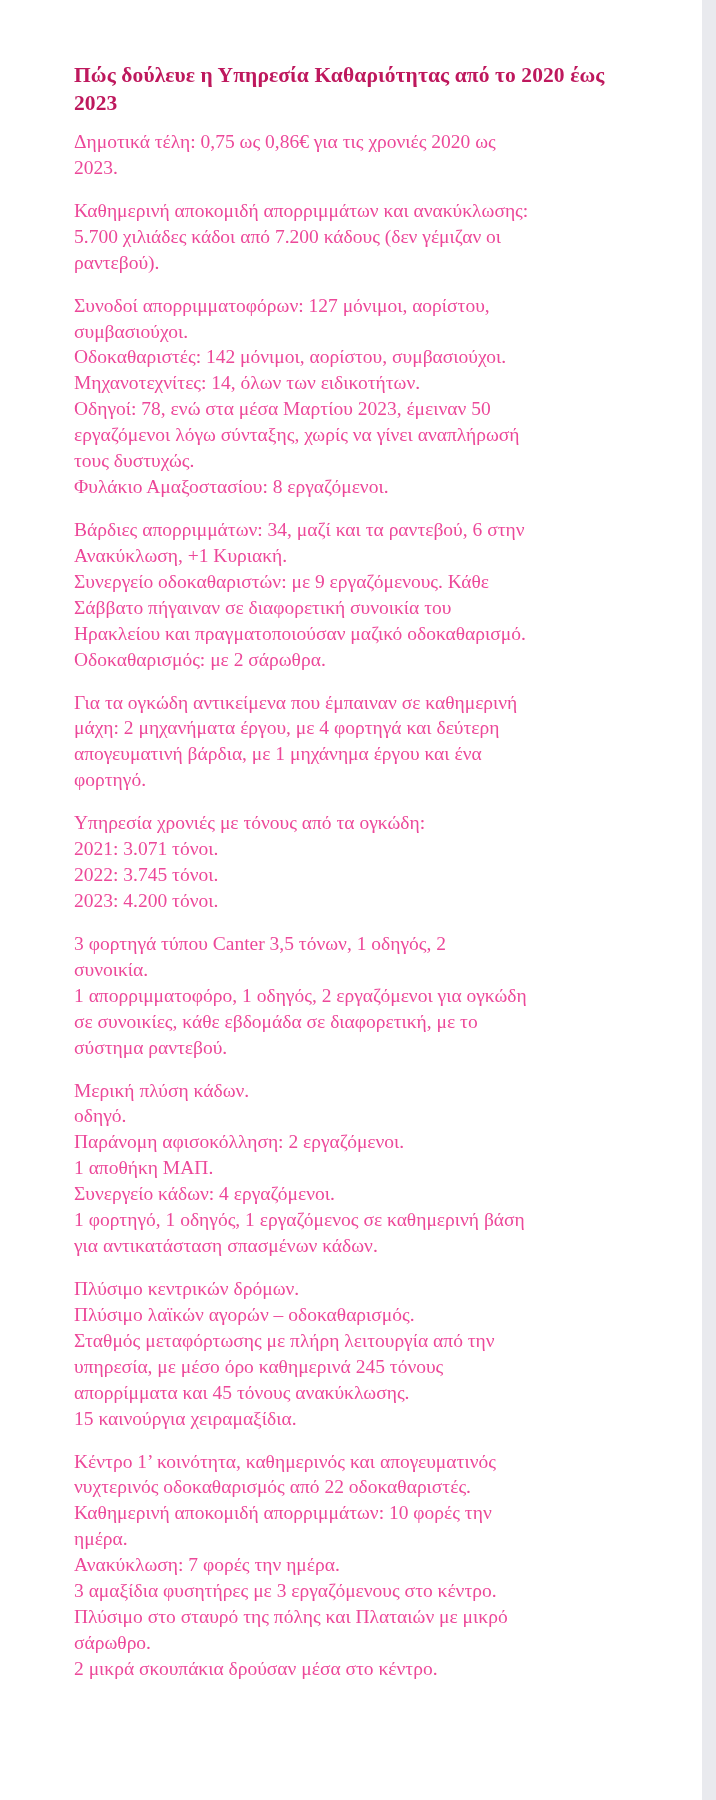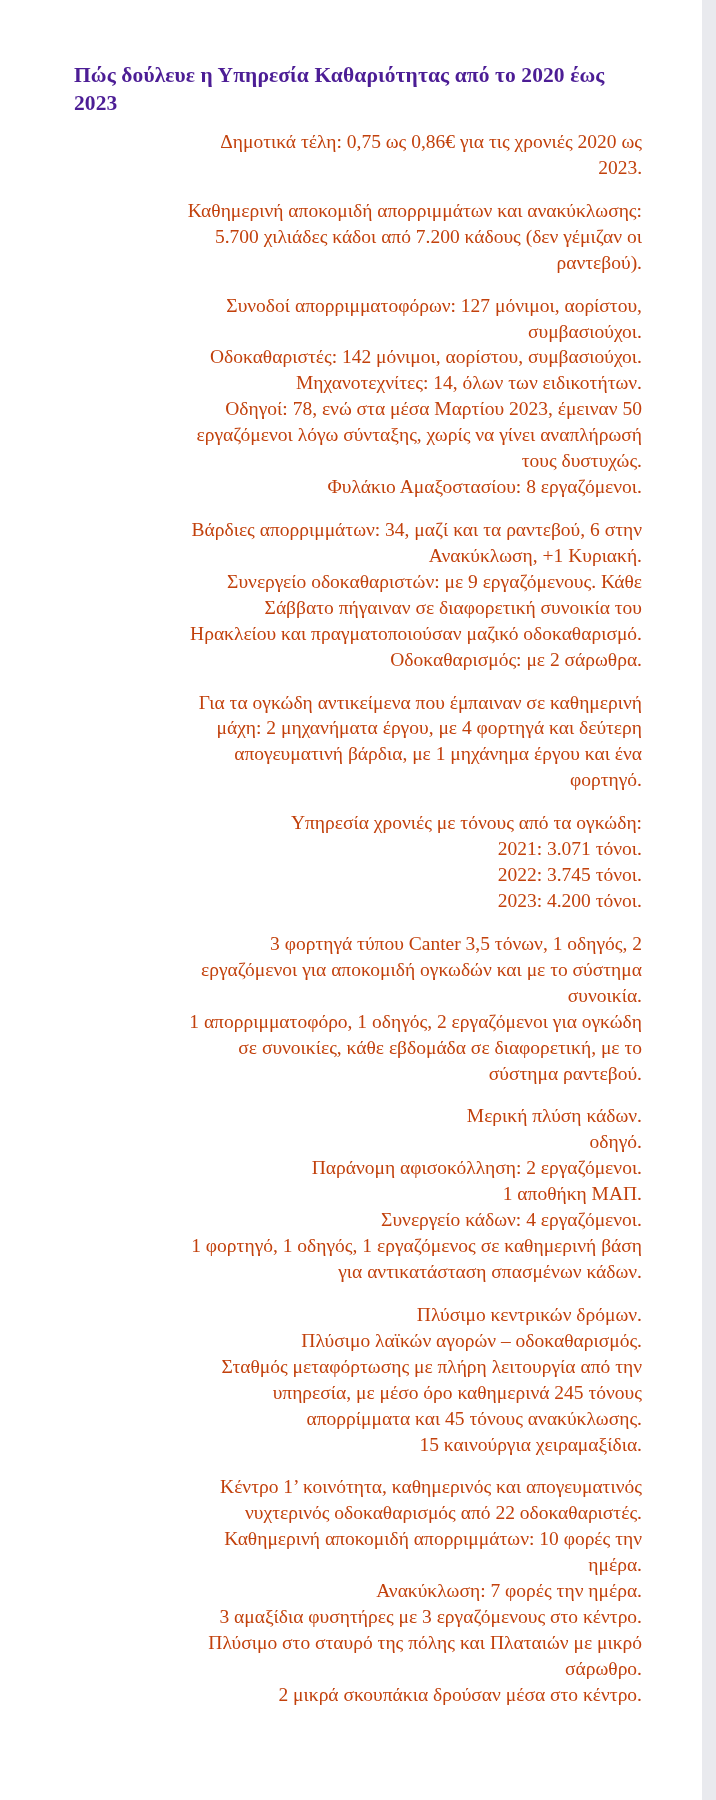--- a/index.html
+++ b/index.html
@@ -25,33 +25,32 @@
     right: 0;
     width: 14px;
     height: 100%;
     background: #e9eaee;
   }
   .content {
     padding: 62px 74px 40px 74px;
     box-sizing: border-box;
   }
   .doc-title {
-    color: #4c1d95;
+    color: #be185d;
     font-weight: bold;
     font-size: 21.5px;
     line-height: 1.28;
     margin: 0 0 2px 0;
     letter-spacing: 0.1px;
   }
   .para {
-    color: #c2410c;
+    color: #ec4899;
     font-size: 19.5px;
     line-height: 1.33;
     margin: 12px 0 17px 0;
-    text-align: right;
   }
   .para:last-child {
     margin-bottom: 0;
   }
   .para .line {
     display: block;
   }
 </style>
 </head>
 <body>
@@ -95,21 +94,20 @@
           <span class="line">φορτηγό.</span>
         </p>
         <p class="para">
           <span class="line">Υπηρεσία χρονιές με τόνους από τα ογκώδη:</span>
           <span class="line">2021: 3.071 τόνοι.</span>
           <span class="line">2022: 3.745 τόνοι.</span>
           <span class="line">2023: 4.200 τόνοι.</span>
         </p>
         <p class="para">
           <span class="line">3 φορτηγά τύπου Canter 3,5 τόνων, 1 οδηγός, 2</span>
-          <span class="line">εργαζόμενοι για αποκομιδή ογκωδών και με το σύστημα</span>
           <span class="line">συνοικία.</span>
           <span class="line">1 απορριμματοφόρο, 1 οδηγός, 2 εργαζόμενοι για ογκώδη</span>
           <span class="line">σε συνοικίες, κάθε εβδομάδα σε διαφορετική, με το</span>
           <span class="line">σύστημα ραντεβού.</span>
         </p>
         <p class="para">
           <span class="line">Μερική πλύση κάδων.</span>
           <span class="line">οδηγό.</span>
           <span class="line">Παράνομη αφισοκόλληση: 2 εργαζόμενοι.</span>
           <span class="line">1 αποθήκη ΜΑΠ.</span>

